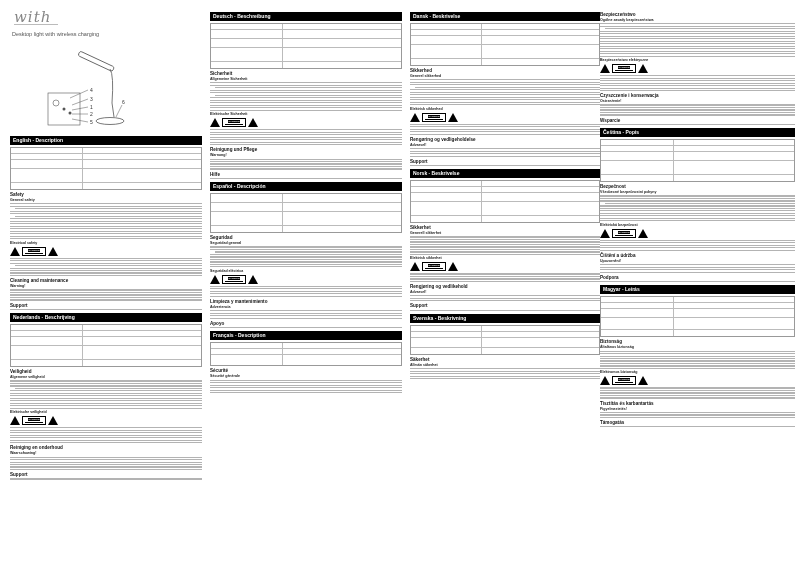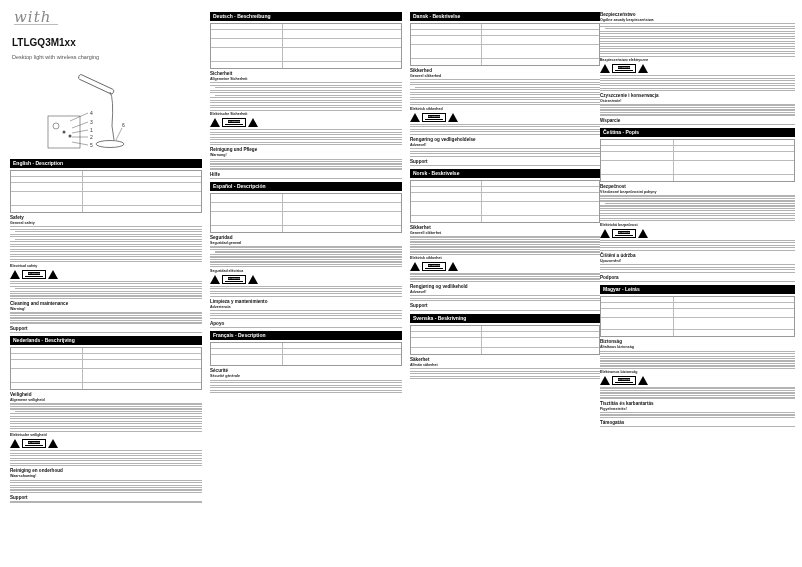--- a/index.html
+++ b/index.html
@@ -25,21 +25,20 @@
 .tri{width:0;height:0;border-left:5px solid transparent;border-right:5px solid transparent;border-bottom:9px solid #000;position:relative}
 .cbox{width:24px;height:9px;border:1px solid #000;background:#fff;display:flex;flex-direction:column;align-items:center;justify-content:center}
 .cbox .ct{font-size:2.4px;font-weight:bold;background:#000;color:#fff;padding:0 1px}
 .cbox .cs{width:18px;height:1px;background:#000;margin-top:1px}
 </style>
 </head>
 <body>
 
 <div class="col c1">
   <div class="logo">with</div>
-  <div class="model">LTLGQ3M1xx</div>
   <div class="subtitle">Desktop light with wireless charging</div>
   <div class="figure">
     <svg width="130" height="90" viewBox="0 0 130 90">
       <rect x="70" y="8" width="38" height="5" rx="2" transform="rotate(25 70 8)" fill="none" stroke="#555" stroke-width="0.8"></rect>
       <path d="M100 26 Q104 32 102 60 L104 74" fill="none" stroke="#555" stroke-width="0.8"></path>
       <ellipse cx="100" cy="78" rx="14" ry="3.5" fill="none" stroke="#555" stroke-width="0.8"></ellipse>
       <rect x="38" y="50" width="32" height="32" fill="none" stroke="#555" stroke-width="0.6"></rect>
       <circle cx="46" cy="60" r="3" fill="none" stroke="#555" stroke-width="0.6"></circle>
       <circle cx="54" cy="66" r="1.5" fill="#555"></circle>
       <circle cx="60" cy="70" r="1.5" fill="#555"></circle>

